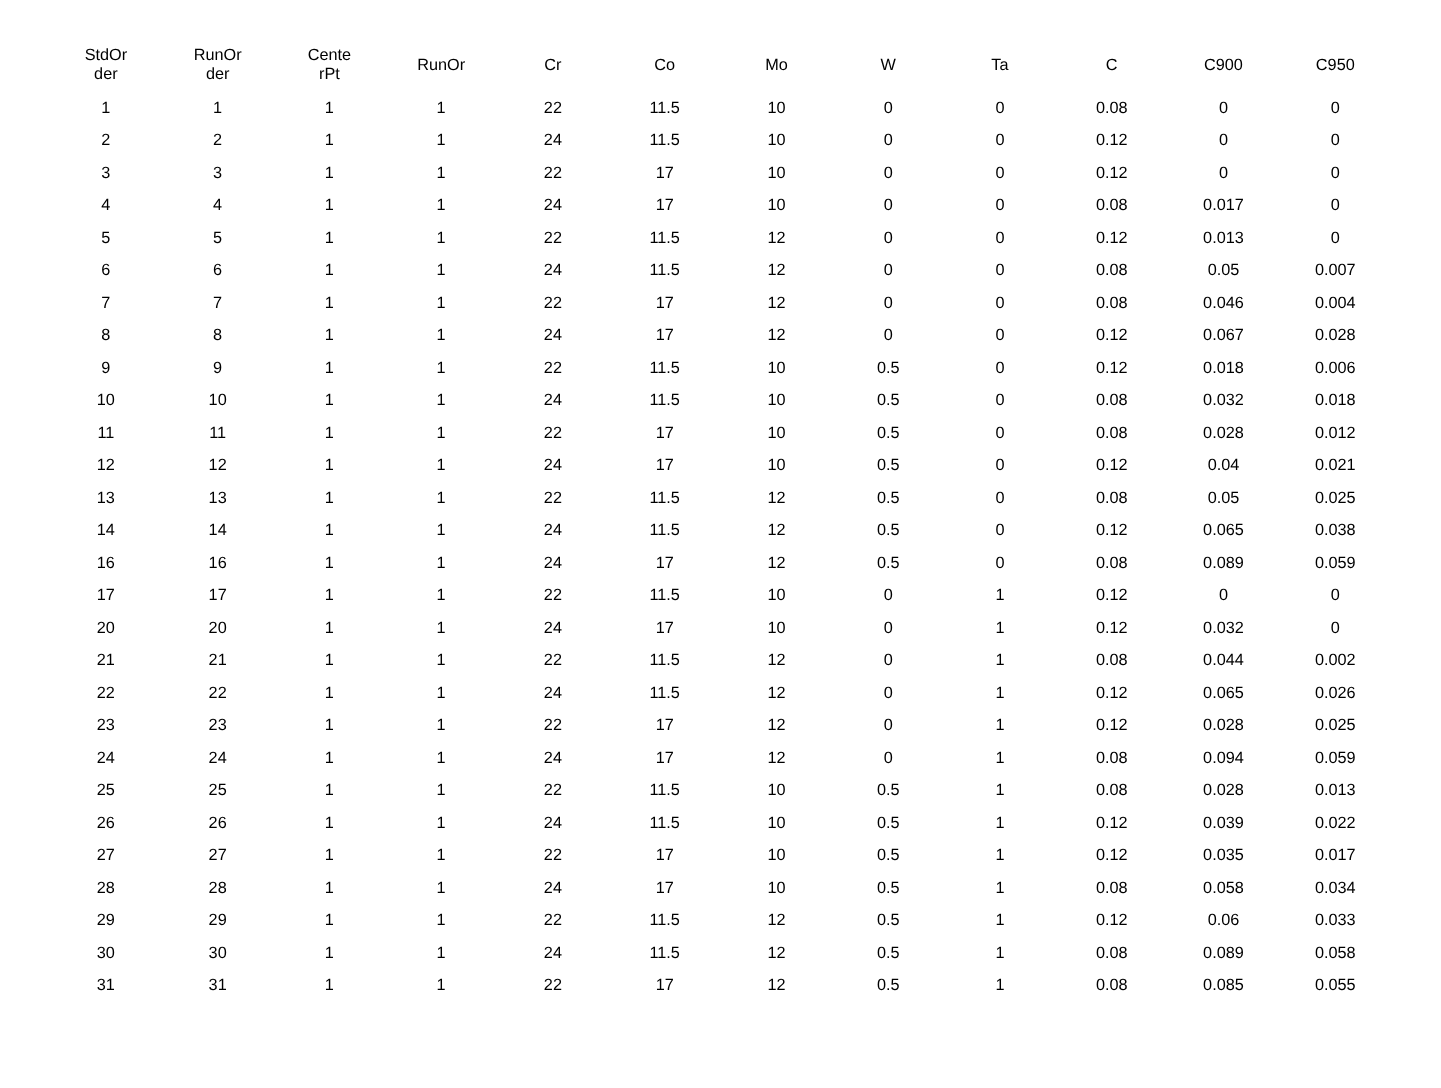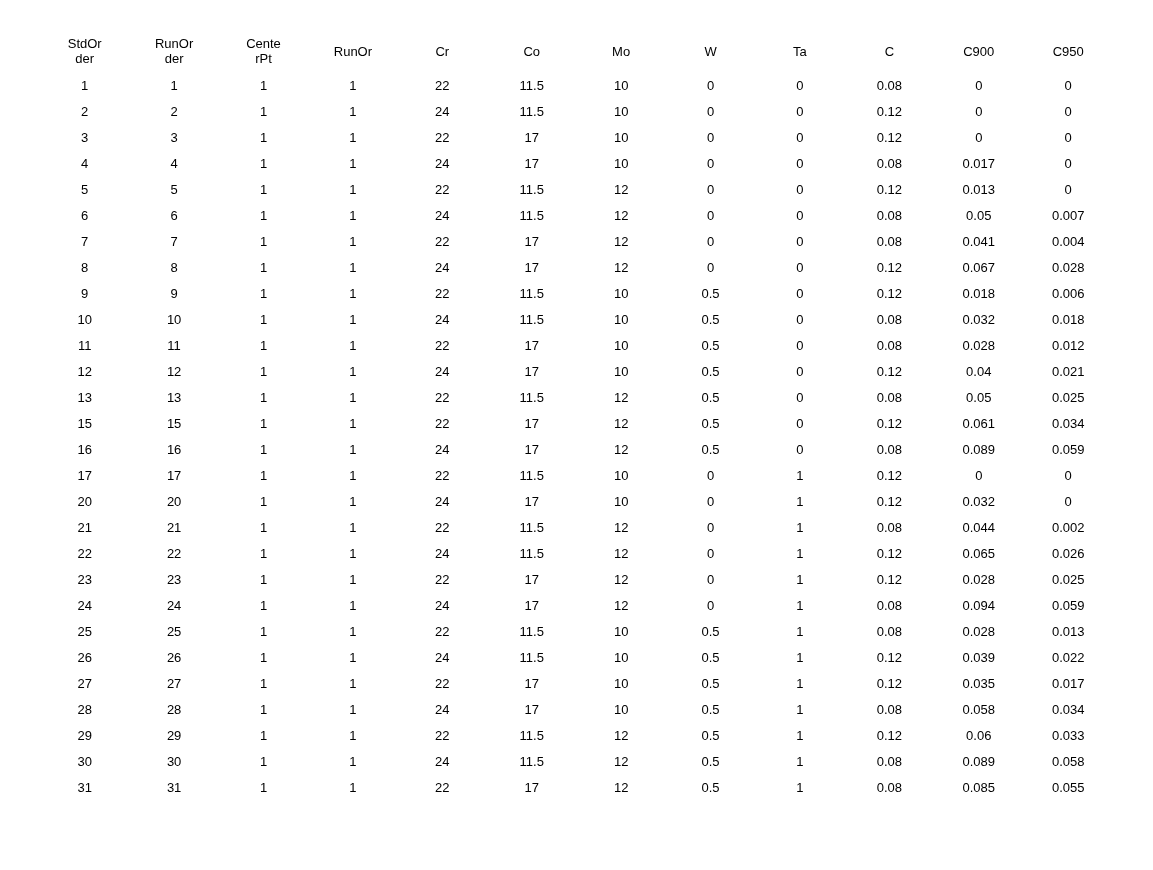--- a/index.html
+++ b/index.html
@@ -161,21 +161,21 @@
         <td>7</td>
         <td>7</td>
         <td>1</td>
         <td>1</td>
         <td>22</td>
         <td>17</td>
         <td>12</td>
         <td>0</td>
         <td>0</td>
         <td>0.08</td>
-        <td>0.041</td>
+        <td>0.046</td>
         <td>0.004</td>
       </tr>
       <tr>
         <td>8</td>
         <td>8</td>
         <td>1</td>
         <td>1</td>
         <td>24</td>
         <td>17</td>
         <td>12</td>
@@ -249,32 +249,32 @@
         <td>22</td>
         <td>11.5</td>
         <td>12</td>
         <td>0.5</td>
         <td>0</td>
         <td>0.08</td>
         <td>0.05</td>
         <td>0.025</td>
       </tr>
       <tr>
-        <td>15</td>
-        <td>15</td>
-        <td>1</td>
-        <td>1</td>
-        <td>22</td>
-        <td>17</td>
-        <td>12</td>
-        <td>0.5</td>
-        <td>0</td>
-        <td>0.12</td>
-        <td>0.061</td>
-        <td>0.034</td>
+        <td>14</td>
+        <td>14</td>
+        <td>1</td>
+        <td>1</td>
+        <td>24</td>
+        <td>11.5</td>
+        <td>12</td>
+        <td>0.5</td>
+        <td>0</td>
+        <td>0.12</td>
+        <td>0.065</td>
+        <td>0.038</td>
       </tr>
       <tr>
         <td>16</td>
         <td>16</td>
         <td>1</td>
         <td>1</td>
         <td>24</td>
         <td>17</td>
         <td>12</td>
         <td>0.5</td>

